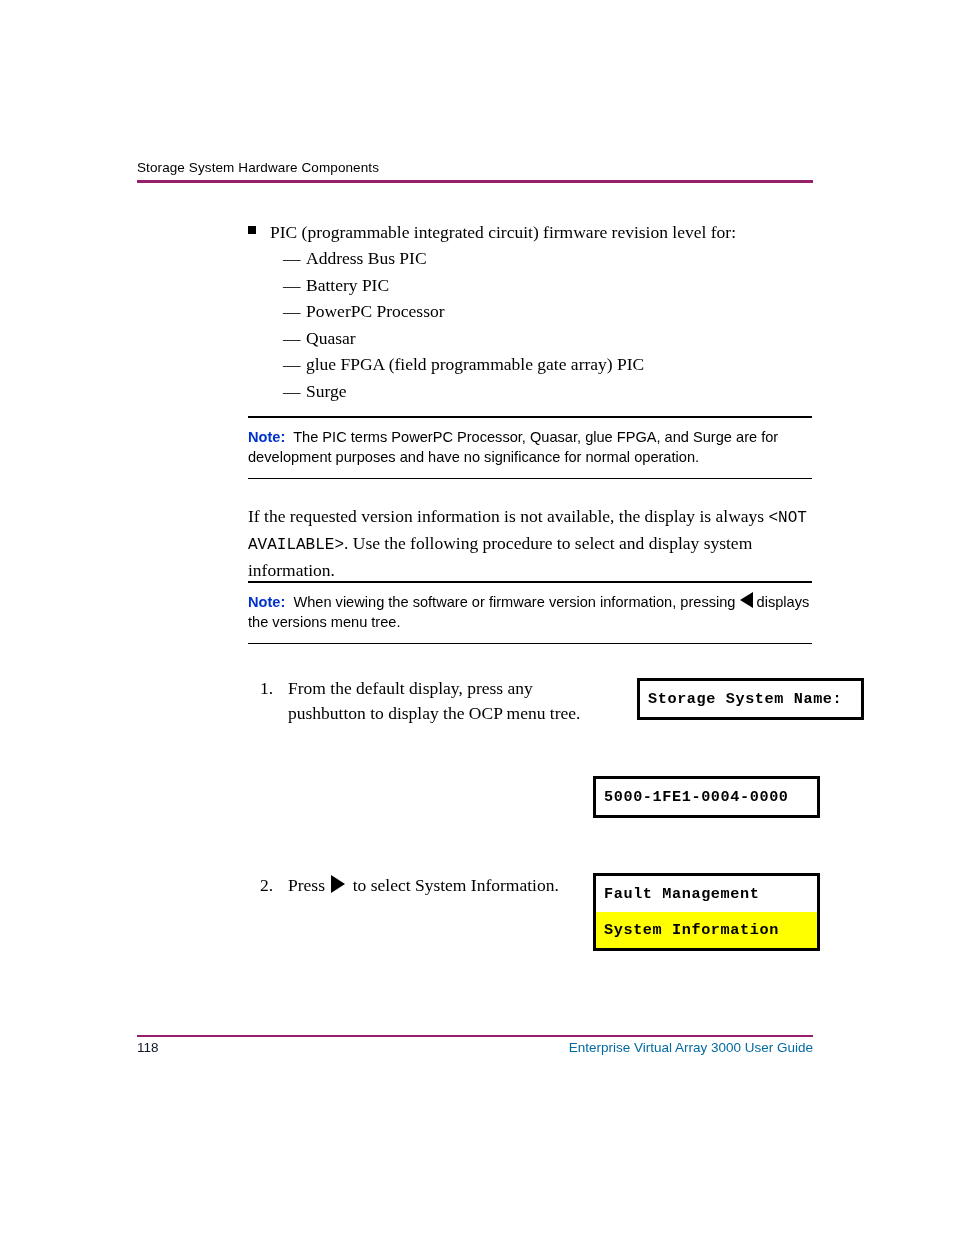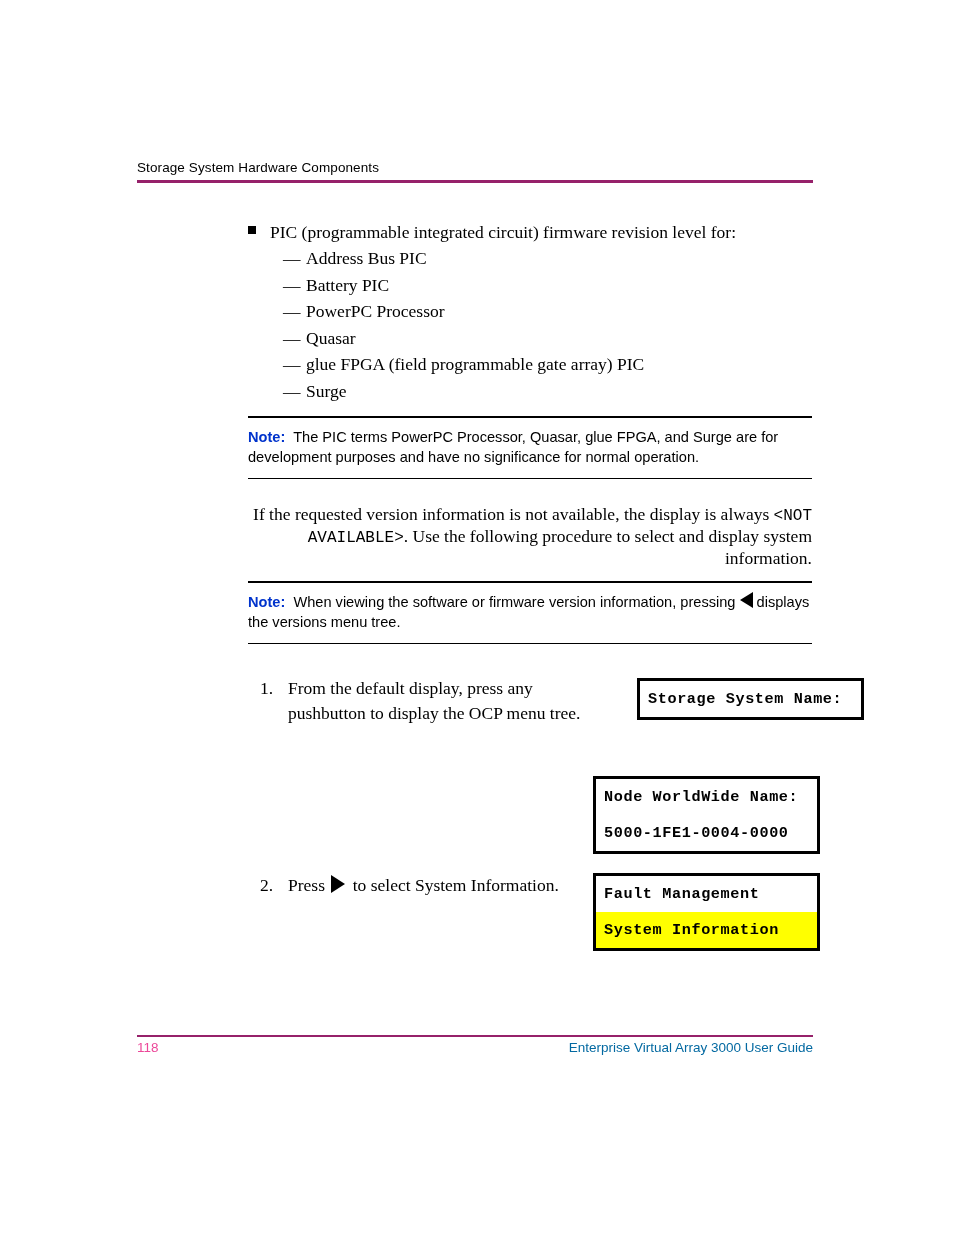--- a/index.html
+++ b/index.html
@@ -137,22 +137,21 @@
   #note1 { top: 416px; }
   #note2 { top: 581px; }
 
   
   .para {
     position: absolute;
     left: 248px;
     top: 504px;
     width: 564px;
     font-size: 17.5px;
-    line-height: 20px;
-    text-align: right;
+    line-height: 25px;
   }
   .mono {
     font-family: "Liberation Mono", monospace;
     font-size: 16px;
     letter-spacing: 0px;
   }
 
   
   .step {
     position: absolute;
@@ -210,21 +209,21 @@
     position: absolute;
     left: 137px;
     top: 1040px;
     width: 676px;
     display: flex;
     justify-content: space-between;
     align-items: baseline;
     font-family: "Liberation Sans", sans-serif;
     font-size: 13.5px;
   }
-  .footer-page { color: #ec4899; text-align: right; }
+  .footer-page { color: #0f172a; text-align: right; }
   .footer-guide { color: #0369a1; white-space: nowrap; }
 </style>
 </head>
 <body>
 
 <div class="page">
 
   <div class="header">
     <div class="header-title">Storage System Hardware Components</div>
   </div>
@@ -293,21 +292,20 @@
   <div class="step" id="step2">
     <span class="step-num">2.</span>
     <span class="step-text"><span>Press </span><span class="tri-right"></span><span> to select System Information.</span></span>
   </div>
 
   <div class="lcd" id="lcd1">
     <div class="lcd-line">Storage System Name:</div>
   </div>
 
   <div class="lcd" id="lcd2">
-    <div class="lcd-line">Node WorldWide Name:</div>
     <div class="lcd-line">5000-1FE1-0004-0000</div>
   </div>
 
   <div class="lcd" id="lcd3">
     <div class="lcd-line">Fault Management</div>
     <div class="lcd-line highlight">System Information</div>
   </div>
 
   <div class="footer-rule"></div>
   <div class="footer">

